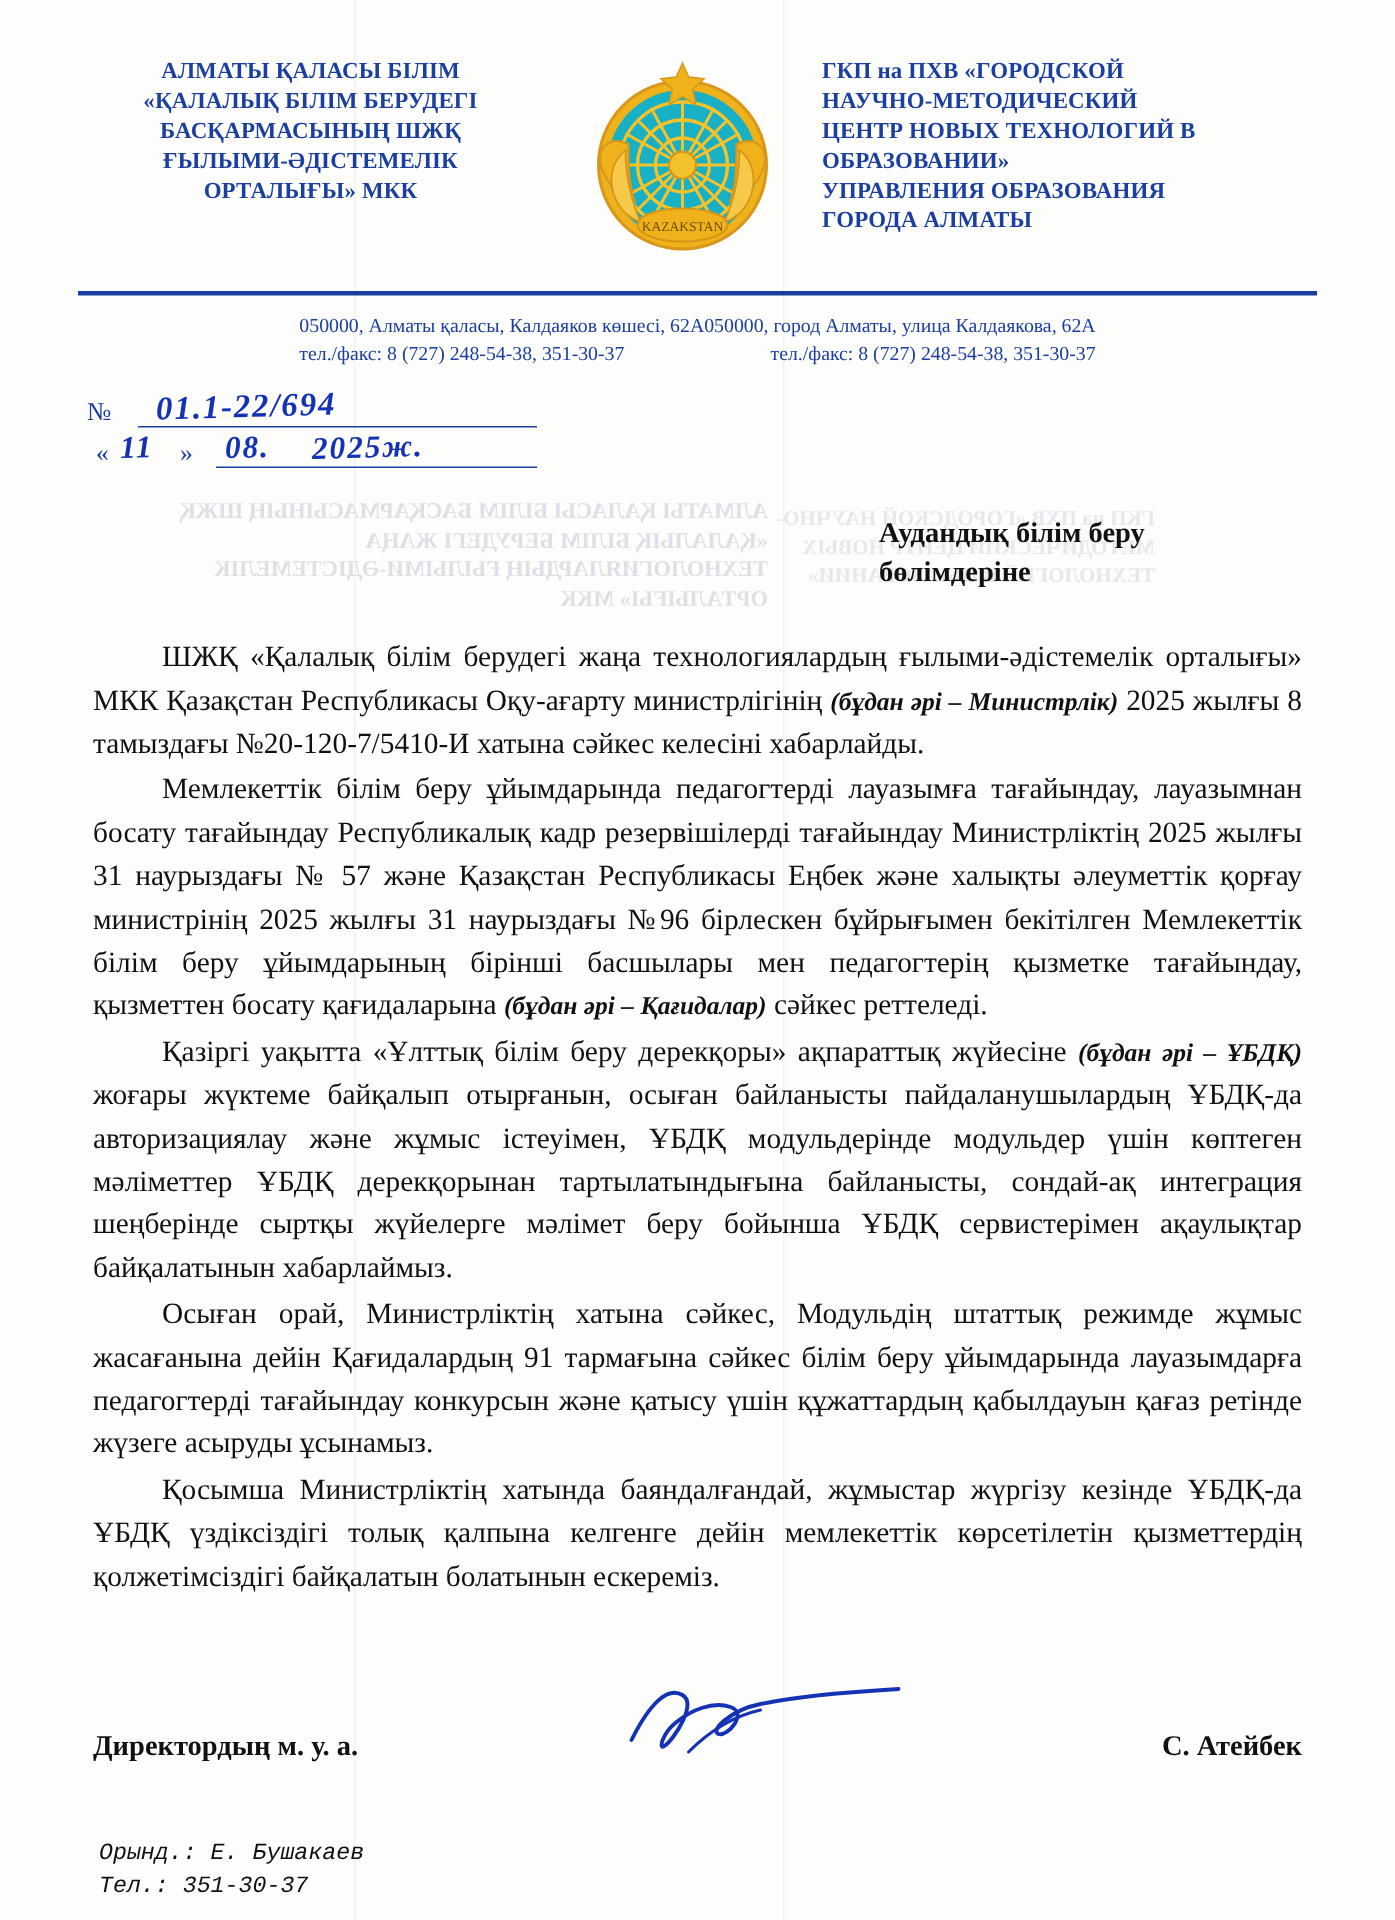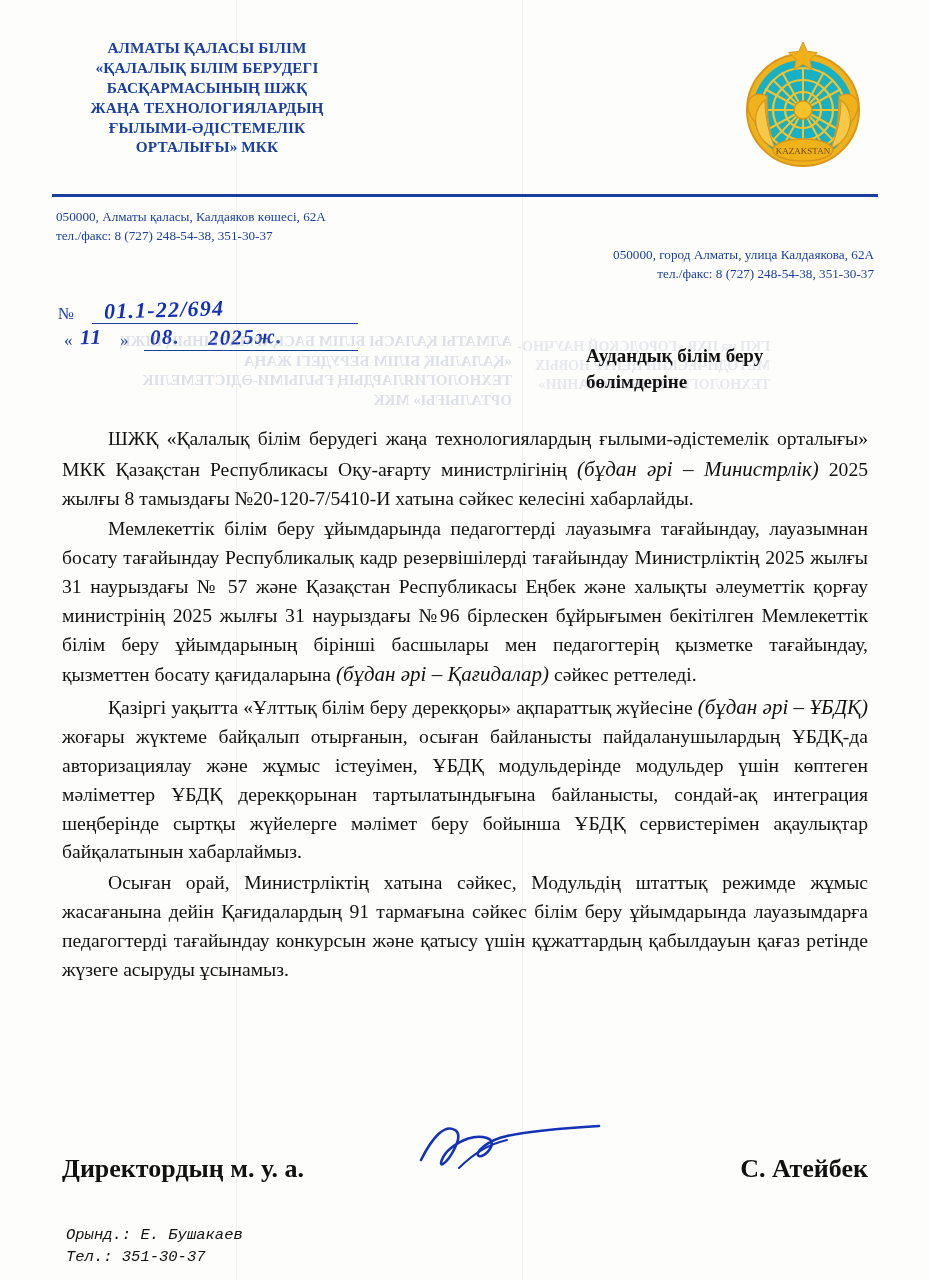--- a/index.html
+++ b/index.html
@@ -63,21 +63,20 @@
 
   
   .addr-row {
     display: flex;
     justify-content: center;
     padding: 10px 56px 0 56px;
     font-size: 13.2px;
     color: #1a3fa0;
     font-family: "Liberation Serif", serif;
     line-height: 1.45;
-    flex-direction: column;
   }
   .addr-left { text-align: left; }
   .addr-right { text-align: right; }
 
   
   .refblock {
     position: relative;
     margin: 16px 0 0 58px;
     width: 300px;
     font-size: 17px;
@@ -170,34 +169,34 @@
     font-size: 19.6px;
     line-height: 1.47;
     text-align: justify;
     color: #111;
   }
   .body p {
     margin: 0 0 2px 0;
     text-indent: 46px;
   }
   .body em { font-style: italic; }
-  .small-ital { font-style: italic; font-size: 21px; }
+  .small-ital { font-style: italic; font-size: 17px; font-weight: bold; }
 
   
   .sigrow {
     position: absolute;
     left: 62px;
     right: 62px;
     top: 1154px;
     display: flex;
     justify-content: space-between;
     align-items: baseline;
     font-family: "Liberation Serif", serif;
     font-weight: bold;
-    font-size: 26px;
+    font-size: 19px;
     color: #111;
   }
   .sig-scribble {
     position: absolute;
     left: 415px;
     top: 1116px;
     width: 190px;
     height: 58px;
     pointer-events: none;
   }
@@ -229,21 +228,20 @@
 
   <div class="fold" style="left:236px;"></div>
   <div class="fold" style="left:522px;"></div>
 
   <div class="letterhead">
 
     <div class="lh-block lh-left">
       <span class="lh-line">АЛМАТЫ ҚАЛАСЫ БІЛІМ</span>
       <span class="lh-line">«ҚАЛАЛЫҚ БІЛІМ БЕРУДЕГІ</span>
       <span class="lh-line">БАСҚАРМАСЫНЫҢ ШЖҚ</span>
-      <span class="lh-line">ЖАҢА ТЕХНОЛОГИЯЛАРДЫҢ</span>
       <span class="lh-line">ҒЫЛЫМИ-ӘДІСТЕМЕЛІК</span>
       <span class="lh-line">ОРТАЛЫҒЫ» МКК</span>
     </div>
 
     <div class="emblem-wrap">
       <svg class="emblem" viewBox="0 0 132 140">
 
         <circle cx="66" cy="72" r="56" fill="#f0b21a" stroke="#d8961a" stroke-width="2"></circle>
         <circle cx="66" cy="72" r="50" fill="#17b0c4"></circle>
 
@@ -272,20 +270,28 @@
         <path d="M102 58 C116 52 124 62 120 74 C116 86 106 92 98 96 C102 84 102 70 102 58 Z" fill="#f0b21a" stroke="#d8961a" stroke-width="1.4"></path>
         <path d="M104 62 C114 70 116 84 110 96 C106 104 100 108 94 110 C100 96 104 78 104 62 Z" fill="#f6c94a" stroke="#d8961a" stroke-width="1.2"></path>
 
         <path d="M66 4 l4.2 9.4 10.2 1.1 -7.6 7 2.1 10.1 -8.9 -5.2 -8.9 5.2 2.1 -10.1 -7.6 -7 10.2 -1.1 Z" fill="#f0b21a" stroke="#d8961a" stroke-width="1"></path>
 
         <ellipse cx="66" cy="112" rx="30" ry="11" fill="#f0b21a" stroke="#d8961a" stroke-width="1.4"></ellipse>
         <text x="66" y="116" text-anchor="middle" font-family="Liberation Serif, serif" font-size="9" fill="#6b4a05">KAZAKSTAN</text>
       </svg>
     </div>
 
+    <div class="lh-block lh-right">
+      <span class="lh-line">ГКП на ПХВ «ГОРОДСКОЙ</span>
+      <span class="lh-line">НАУЧНО-МЕТОДИЧЕСКИЙ</span>
+      <span class="lh-line">ЦЕНТР НОВЫХ ТЕХНОЛОГИЙ В</span>
+      <span class="lh-line">ОБРАЗОВАНИИ»</span>
+      <span class="lh-line">УПРАВЛЕНИЯ ОБРАЗОВАНИЯ</span>
+      <span class="lh-line">ГОРОДА АЛМАТЫ</span>
+    </div>
   </div>
 
   <div class="divider"></div>
 
   <div class="addr-row">
     <div class="addr-left">
       <div>050000, Алматы қаласы, Калдаяков көшесі, 62А</div>
       <div>тел./факс: 8 (727) 248-54-38, 351-30-37</div>
     </div>
     <div class="addr-right">
@@ -320,20 +326,21 @@
 
   <div class="body">
     <p><span>ШЖҚ «Қалалық білім берудегі жаңа технологиялардың ғылыми-әдістемелік орталығы» МКК Қазақстан Республикасы Оқу-ағарту министрлігінің </span><em class="small-ital">(бұдан әрі – Министрлік)</em><span> 2025 жылғы 8 тамыздағы №20-120-7/5410-И хатына сәйкес келесіні хабарлайды.</span></p>
 
     <p><span>Мемлекеттік білім беру ұйымдарында педагогтерді лауазымға тағайындау, лауазымнан босату тағайындау Республикалық кадр резервішілерді тағайындау Министрліктің 2025 жылғы 31 наурыздағы № 57 және Қазақстан Республикасы Еңбек және халықты әлеуметтік қорғау министрінің 2025 жылғы 31 наурыздағы №96 бірлескен бұйрығымен бекітілген Мемлекеттік білім беру ұйымдарының бірінші басшылары мен педагогтерің қызметке тағайындау, қызметтен босату қағидаларына </span><em class="small-ital">(бұдан әрі – Қағидалар)</em><span> сәйкес реттеледі.</span></p>
 
     <p><span>Қазіргі уақытта «Ұлттық білім беру дерекқоры» ақпараттық жүйесіне </span><em class="small-ital">(бұдан әрі – ҰБДҚ)</em><span> жоғары  жүктеме байқалып отырғанын, осыған байланысты пайдаланушылардың ҰБДҚ-да авторизациялау және жұмыс істеуімен, ҰБДҚ модульдерінде модульдер үшін көптеген мәліметтер ҰБДҚ дерекқорынан тартылатындығына байланысты, сондай-ақ интеграция шеңберінде сыртқы жүйелерге мәлімет беру бойынша ҰБДҚ сервистерімен ақаулықтар байқалатынын хабарлаймыз.</span></p>
 
     <p>Осыған орай, Министрліктің хатына сәйкес, Модульдің штаттық режимде жұмыс жасағанына дейін Қағидалардың 91 тармағына сәйкес білім беру ұйымдарында лауазымдарға педагогтерді тағайындау конкурсын және қатысу үшін құжаттардың қабылдауын қағаз ретінде жүзеге асыруды ұсынамыз.</p>
 
+    <p>Қосымша Министрліктің хатында баяндалғандай, жұмыстар жүргізу кезінде ҰБДҚ-да ҰБДҚ үздіксіздігі толық қалпына келгенге дейін мемлекеттік көрсетілетін қызметтердің қолжетімсіздігі байқалатын болатынын ескереміз.</p>
   </div>
 
   <svg class="sig-scribble" viewBox="0 0 190 58">
     <path d="M6 44 C18 20 30 8 40 14 C50 20 34 44 28 48 C24 51 26 40 36 32 C46 24 60 18 72 22 C84 26 70 42 64 40 C58 38 72 24 92 20 C116 15 150 12 184 10" fill="none" stroke="#1432b4" stroke-width="2.6" stroke-linecap="round"></path>
     <path d="M44 52 C58 38 74 28 92 24" fill="none" stroke="#1432b4" stroke-width="2" stroke-linecap="round"></path>
   </svg>
 
   <div class="sigrow">
     <span>Директордың м. у. а.</span>
     <span>С. Атейбек</span>

